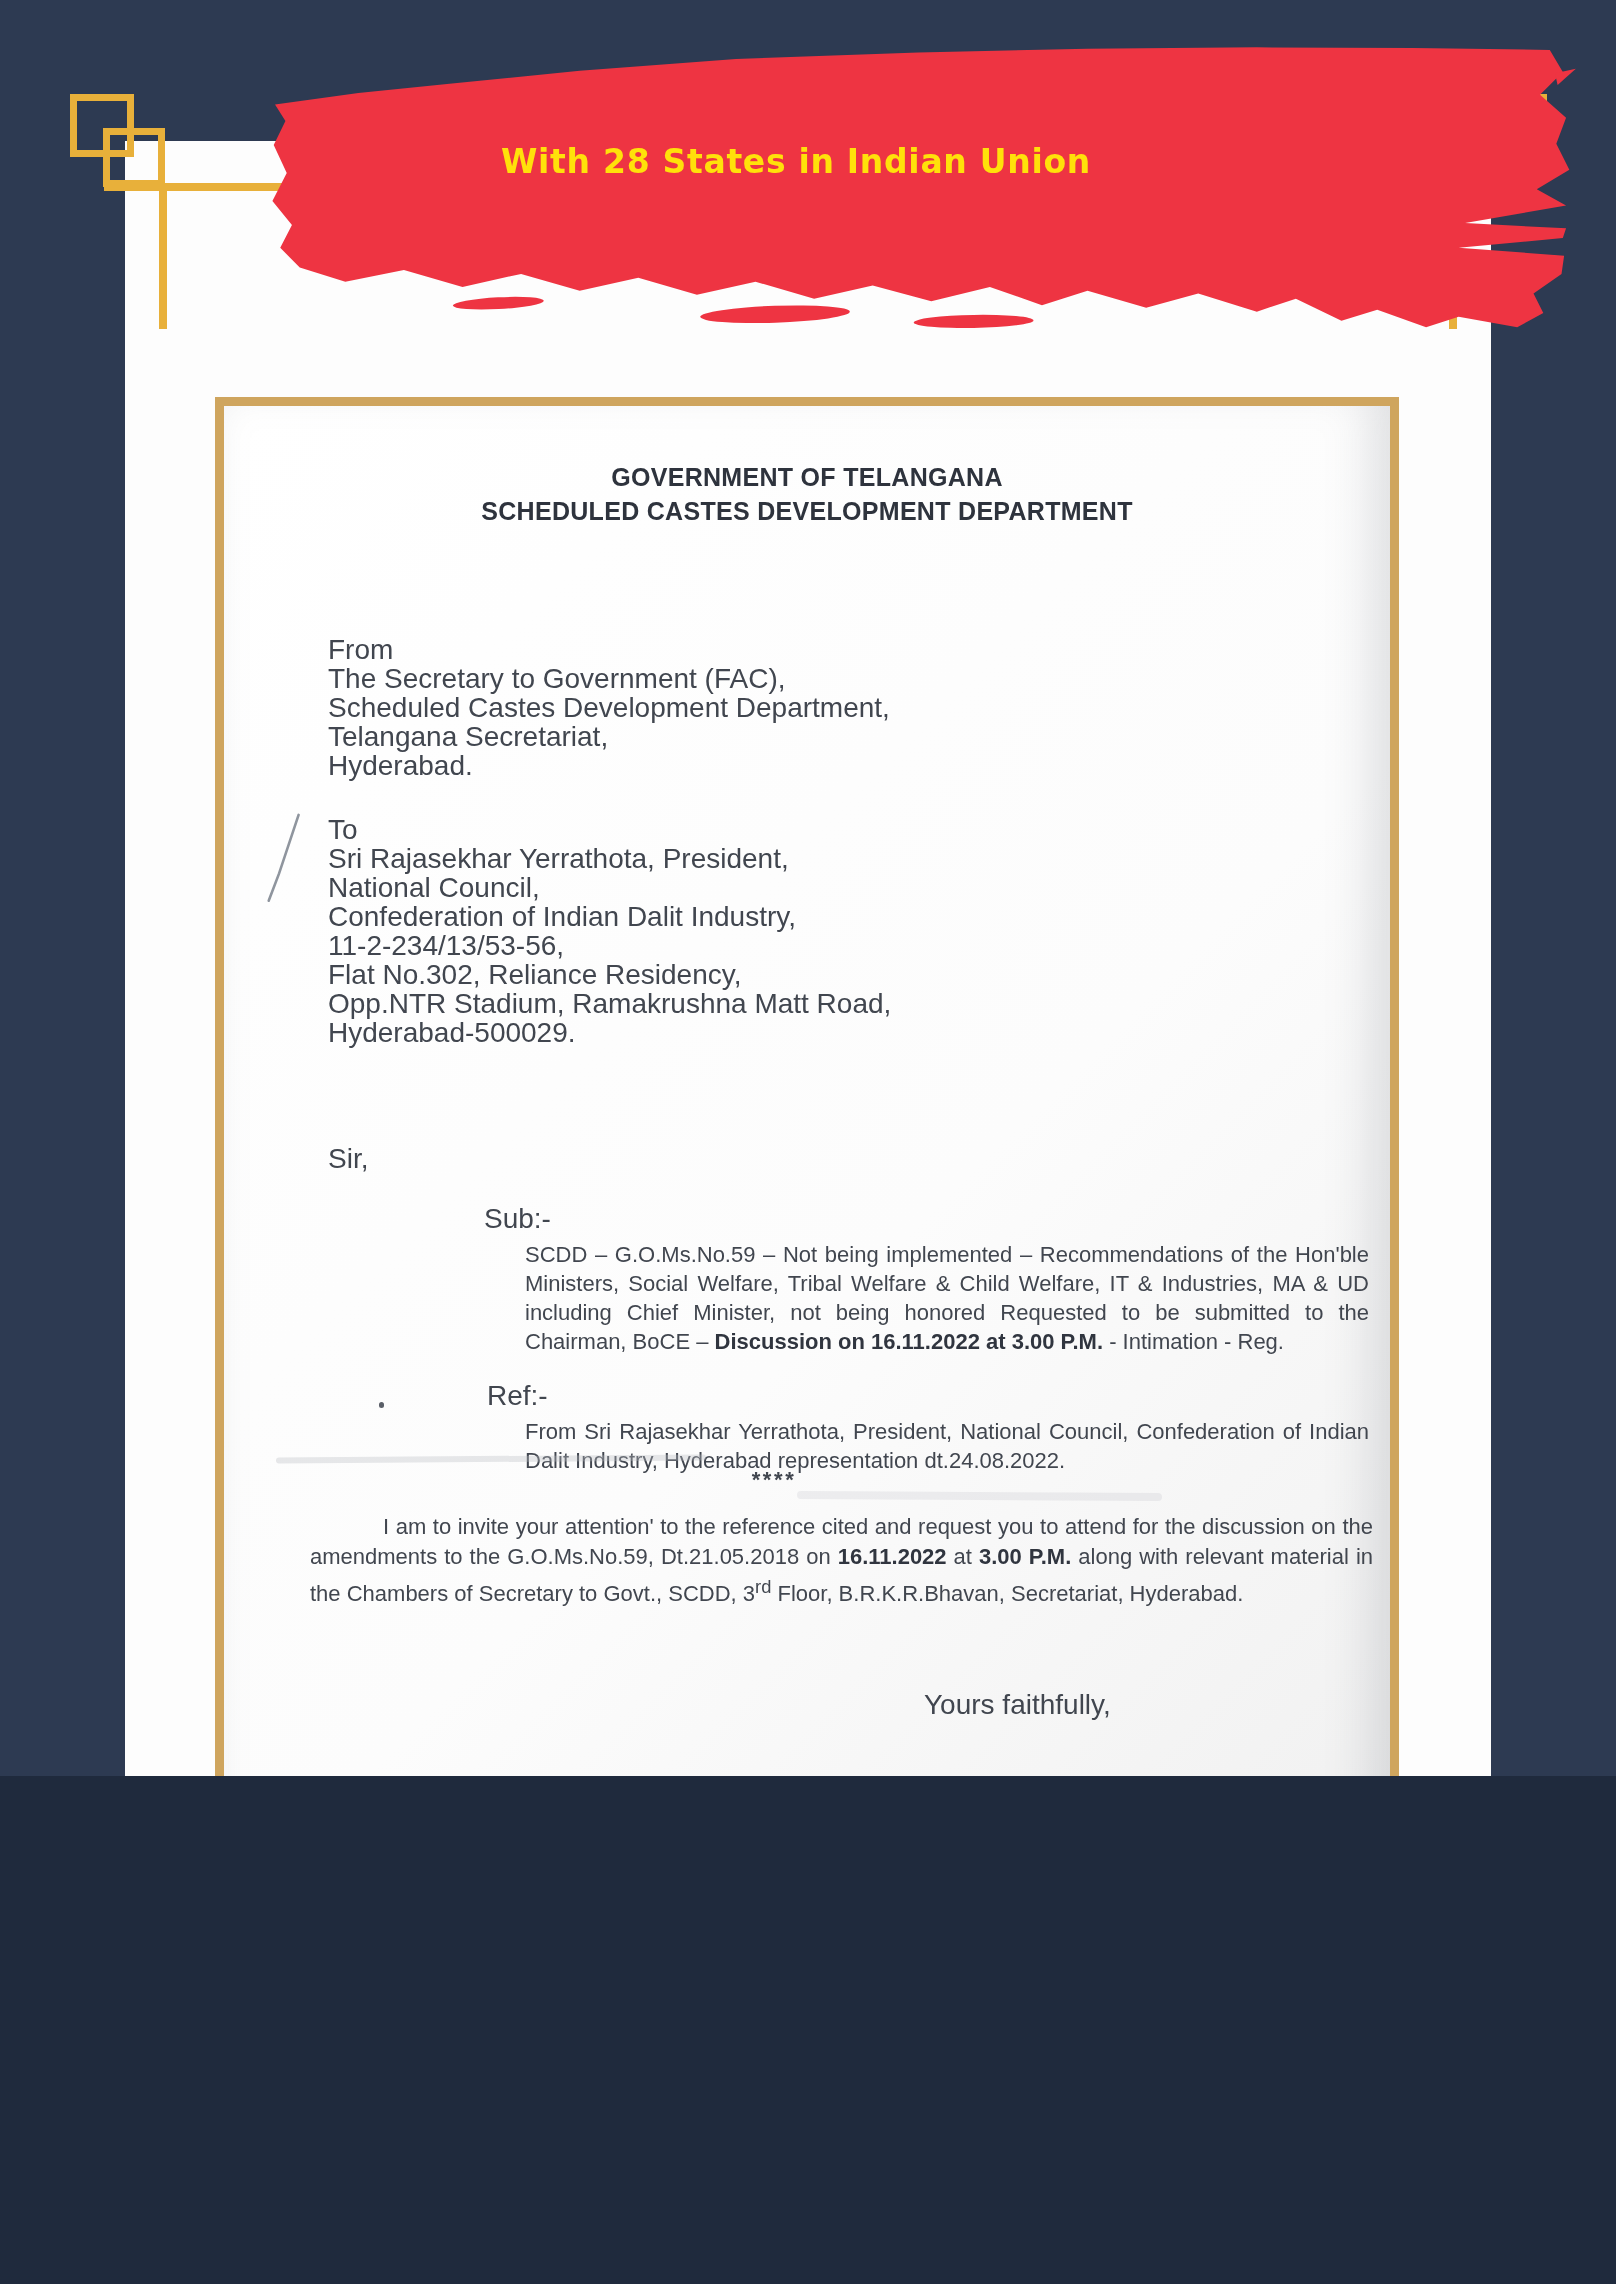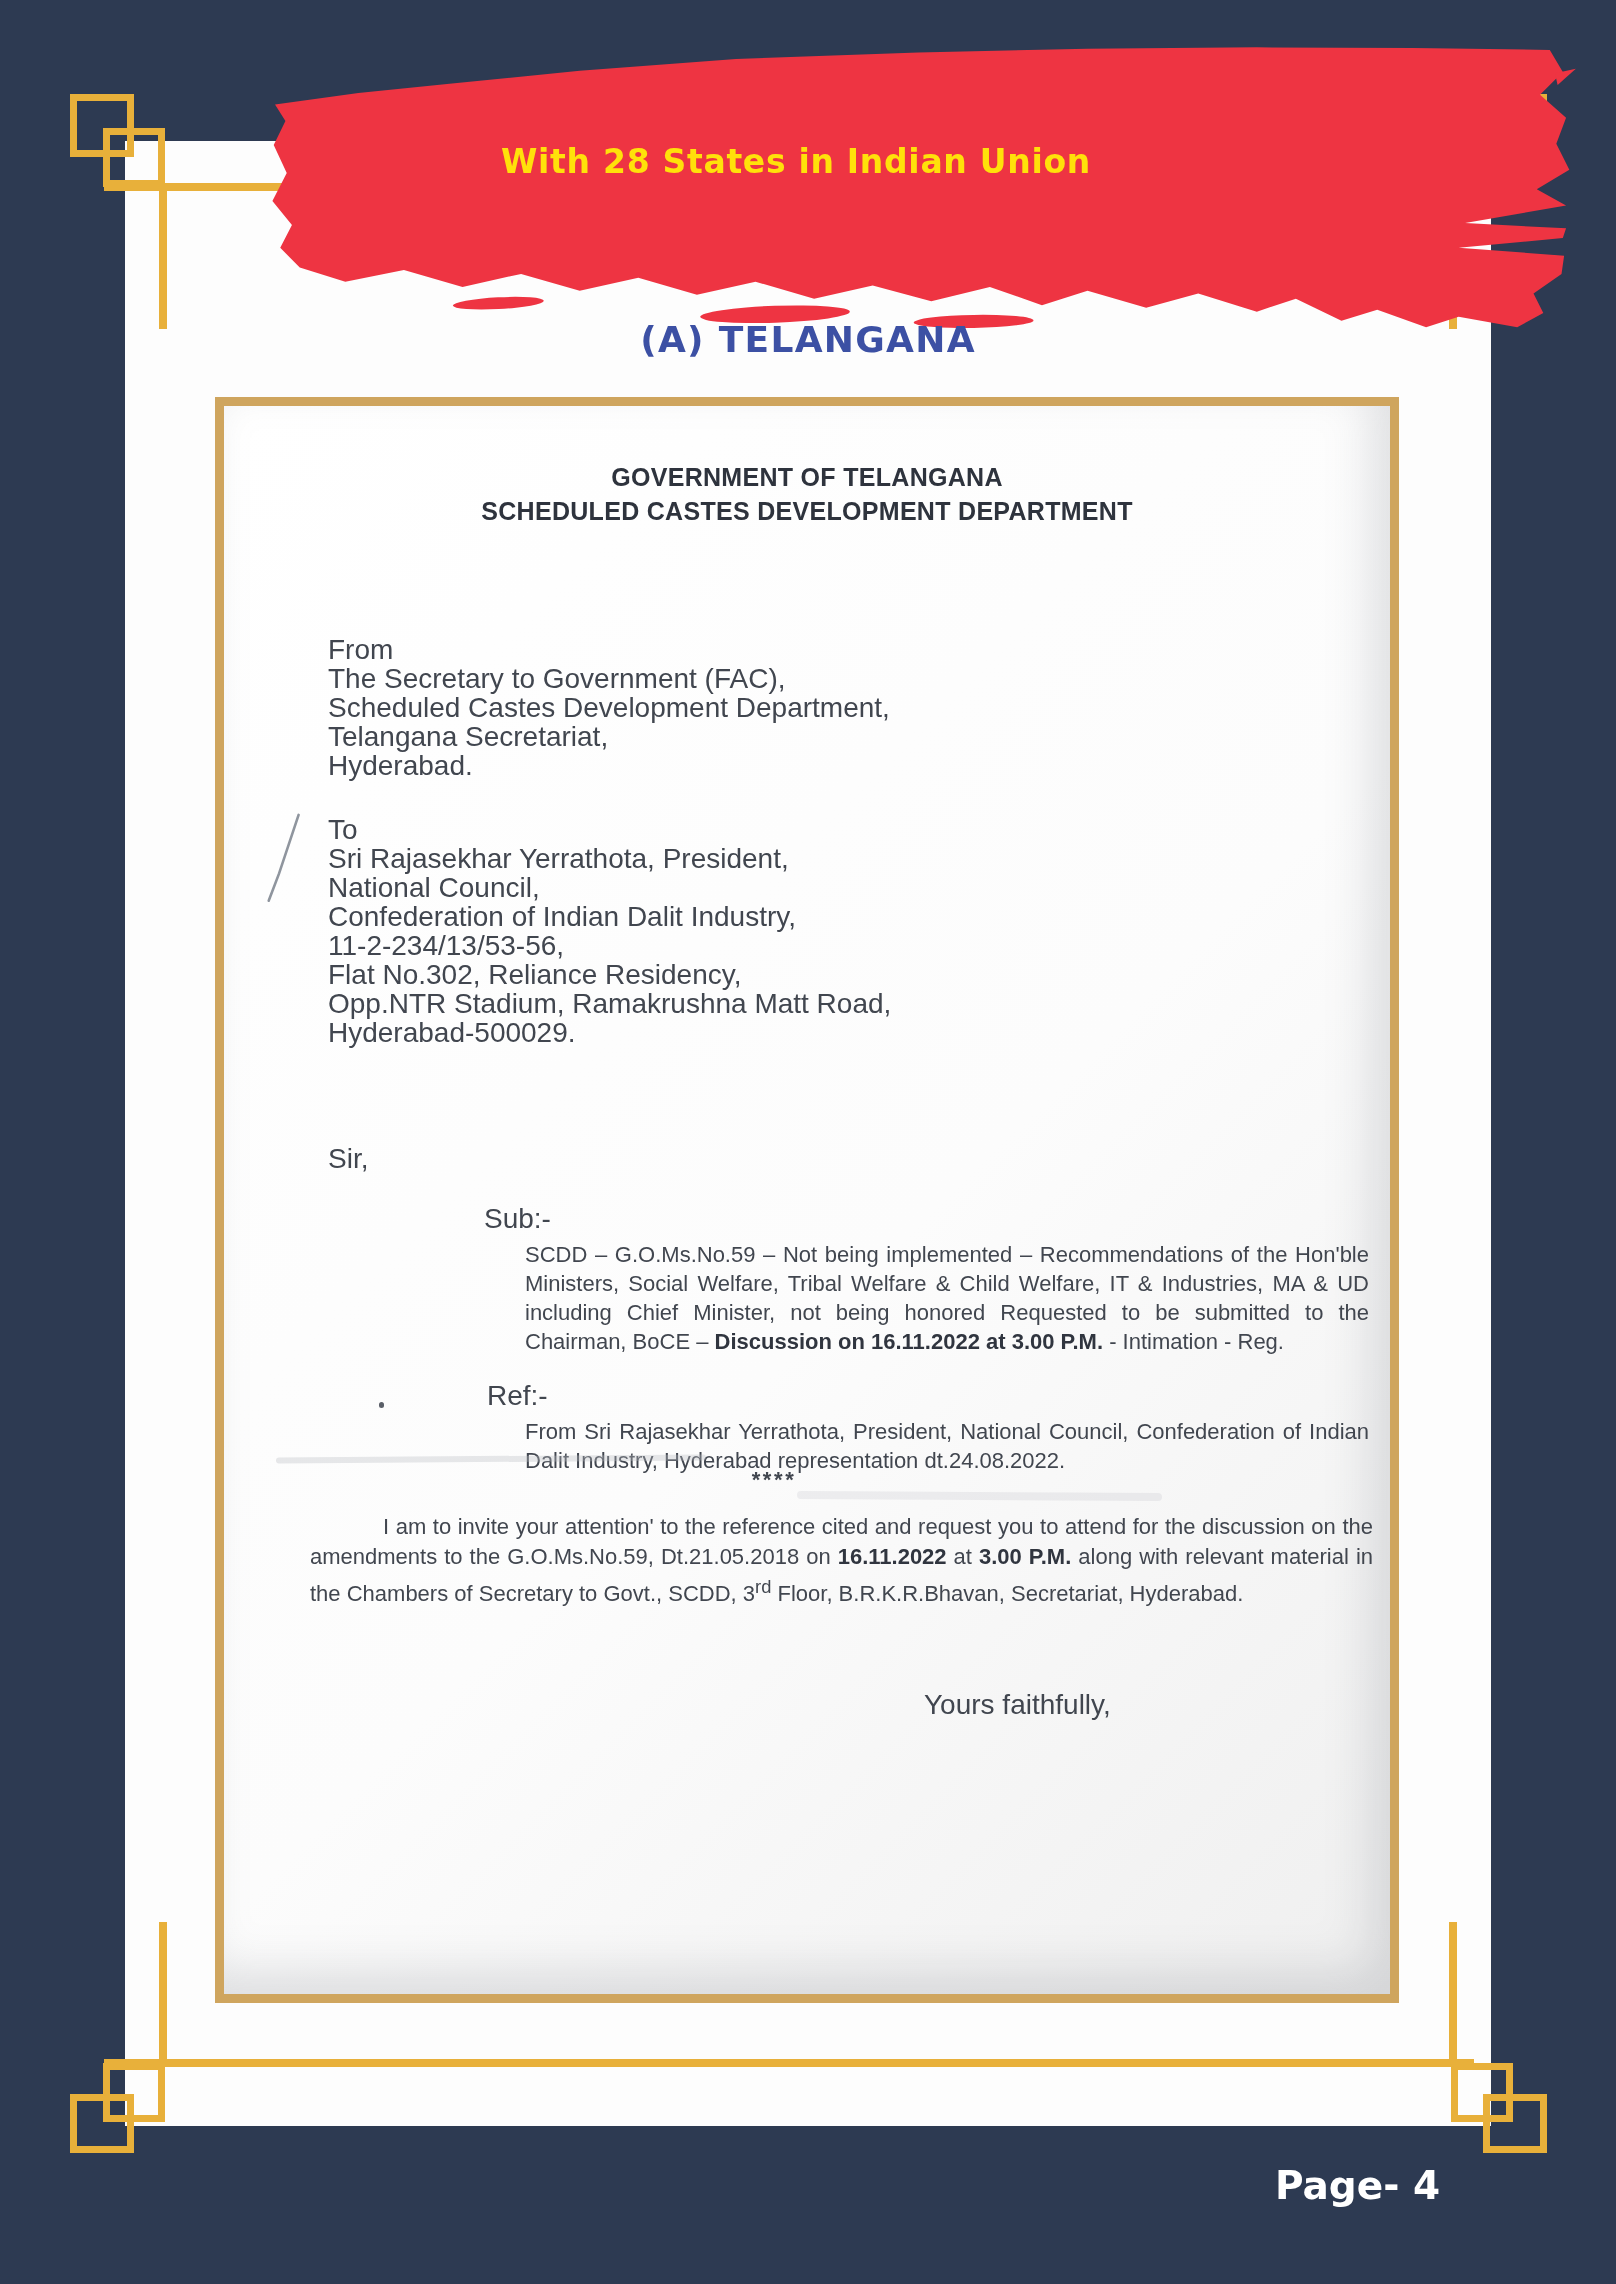--- a/index.html
+++ b/index.html
@@ -1,16 +1,16 @@
 <!DOCTYPE html>
 <html style="font-size:10.4px"><head>
 <meta charset="utf-8">
 <style>
   html,body{margin:0;padding:0;background:#1f2a3d;}
-  #stage{position:relative;width:1616px;height:2284px;background:#2d3a52;overflow:hidden;
+  #stage{position:relative;width:1616px;height:1776px;background:#2d3a52;overflow:hidden;
          font-family:"Liberation Sans",sans-serif;}
   
   .white-page{position:absolute;left:125px;top:141px;width:1366px;height:1985px;
               background:#fdfdfd;z-index:1;}
   
   .orn{position:absolute;z-index:2;}
   .o-sq{border:7.8px solid #e8b03a;box-sizing:border-box;background:transparent;}
   .o-line{background:#e8b03a;}
   
   #banner-svg{position:absolute;left:241px;top:33px;width:1335px;height:306px;z-index:3;}
@@ -73,21 +73,20 @@
       1300,396 1230,418 1150,390 1060,412 970,388 880,408 790,382 700,402
       610,376 520,396 430,370 340,390 250,364 160,382 90,360
       60,330 78,295 48,258 70,215 50,172 68,135 Z"></path>
     <ellipse fill="#ee3442" cx="820" cy="432" rx="115" ry="13" transform="rotate(-2 820 432)"></ellipse>
     <ellipse fill="#ee3442" cx="1125" cy="443" rx="92" ry="10" transform="rotate(-1 1125 443)"></ellipse>
     <ellipse fill="#ee3442" cx="395" cy="415" rx="70" ry="9" transform="rotate(-3 395 415)"></ellipse>
     <polygon fill="#ee3442" points="2018,62 2050,55 2022,80"></polygon>
   </svg>
   <div class="banner-text" style="left:501px;top:142px;">With 28 States in Indian Union</div>
 
-  <div class="section-heading">(A) TELANGANA</div>
 
   <div class="letter-frame">
     <div class="letter-inner">
 
       <div class="l-abs center-line" style="top:91px;">SCHEDULED CASTES DEVELOPMENT DEPARTMENT</div>
       <div class="l-abs center-line" style="top:57px;">GOVERNMENT OF TELANGANA</div>
 
 
       <div class="l-abs addr" style="left:86px;top:229px;">From
 The Secretary to Government (FAC),

